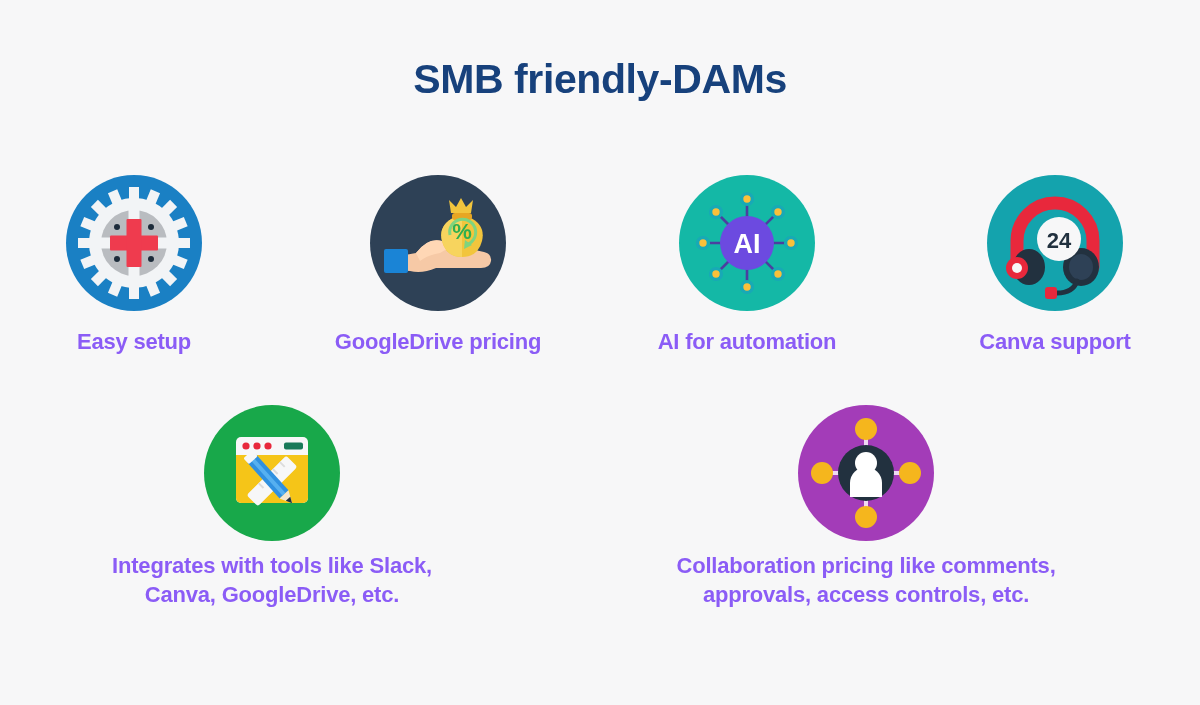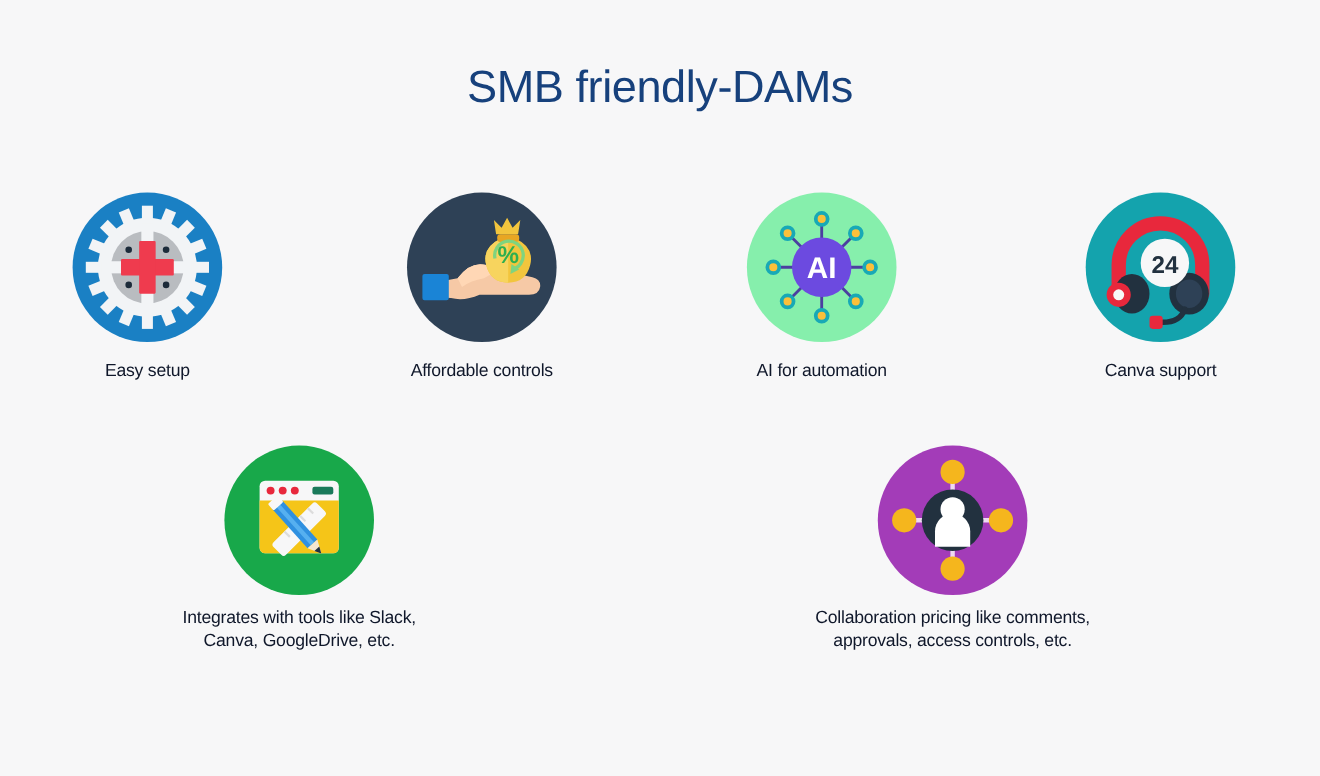--- a/index.html
+++ b/index.html
@@ -17,21 +17,21 @@
   }
 
   
   .page-title {
     position: absolute;
     top: 56px;
     left: 0;
     width: 1200px;
     text-align: center;
     font-size: 41px;
-    font-weight: normal;
+    font-weight: bold;
     letter-spacing: -0.4px;
     color: #17417c;
   }
 
   
   .features { position: absolute; inset: 0; }
 
   .feature {
     position: absolute;
     text-align: center;
@@ -41,24 +41,24 @@
     width: 136px;
     height: 136px;
     border-radius: 50%;
     margin: 0 auto;
     position: relative;
     overflow: hidden;
   }
 
   .feature-label {
     margin-top: 16px;
-    font-size: 16px;
-    font-weight: normal;
+    font-size: 22px;
+    font-weight: bold;
     line-height: 1.32;
-    color: #0f172a;
+    color: #8b5cf6;
     letter-spacing: -0.2px;
     white-space: pre-line;
   }
 
   
   .f-setup      { left: 34px;   top: 175px; width: 200px; }
   .f-pricing    { left: 318px;  top: 175px; width: 240px; }
   .f-ai         { left: 627px;  top: 175px; width: 240px; }
   .f-support    { left: 955px;  top: 175px; width: 200px; }
 
@@ -140,25 +140,25 @@
           <rect x="-10" y="-14" width="20" height="7" rx="3" fill="#e8a623"></rect>
 
           <path d="M-11 -14 L-13 -27 L-6 -20 L-1 -29 L4 -20 L11 -27 L9 -14 Z" fill="#f2c53d"></path>
 
           <path d="M-12 8 A13 13 0 1 1 3 18" fill="none" stroke="#7fd47f" stroke-width="3"></path>
           <path d="M3 13 L10 18 L2 22 Z" fill="#7fd47f"></path>
           <text x="0" y="12" font-family="'Liberation Sans',sans-serif" font-size="22" font-weight="bold" fill="#2faf4f" text-anchor="middle">%</text>
         </g>
       </svg>
     </div>
-    <div class="feature-label">Affordable controls</div>
+    <div class="feature-label">GoogleDrive pricing</div>
   </div>
 
   <div class="feature f-ai">
-    <div class="icon-circle" style="background:#86efac;">
+    <div class="icon-circle" style="background:#14b8a6;">
       <svg viewBox="0 0 136 136" aria-hidden="true">
         <g transform="translate(68,68)" stroke="#4b3fa0" stroke-width="2.6">
           <line x1="0" y1="0" x2="0" y2="-44"></line>
           <line x1="0" y1="0" x2="31" y2="-31"></line>
           <line x1="0" y1="0" x2="44" y2="0"></line>
           <line x1="0" y1="0" x2="31" y2="31"></line>
           <line x1="0" y1="0" x2="0" y2="44"></line>
           <line x1="0" y1="0" x2="-31" y2="31"></line>
           <line x1="0" y1="0" x2="-44" y2="0"></line>
           <line x1="0" y1="0" x2="-31" y2="-31"></line>

